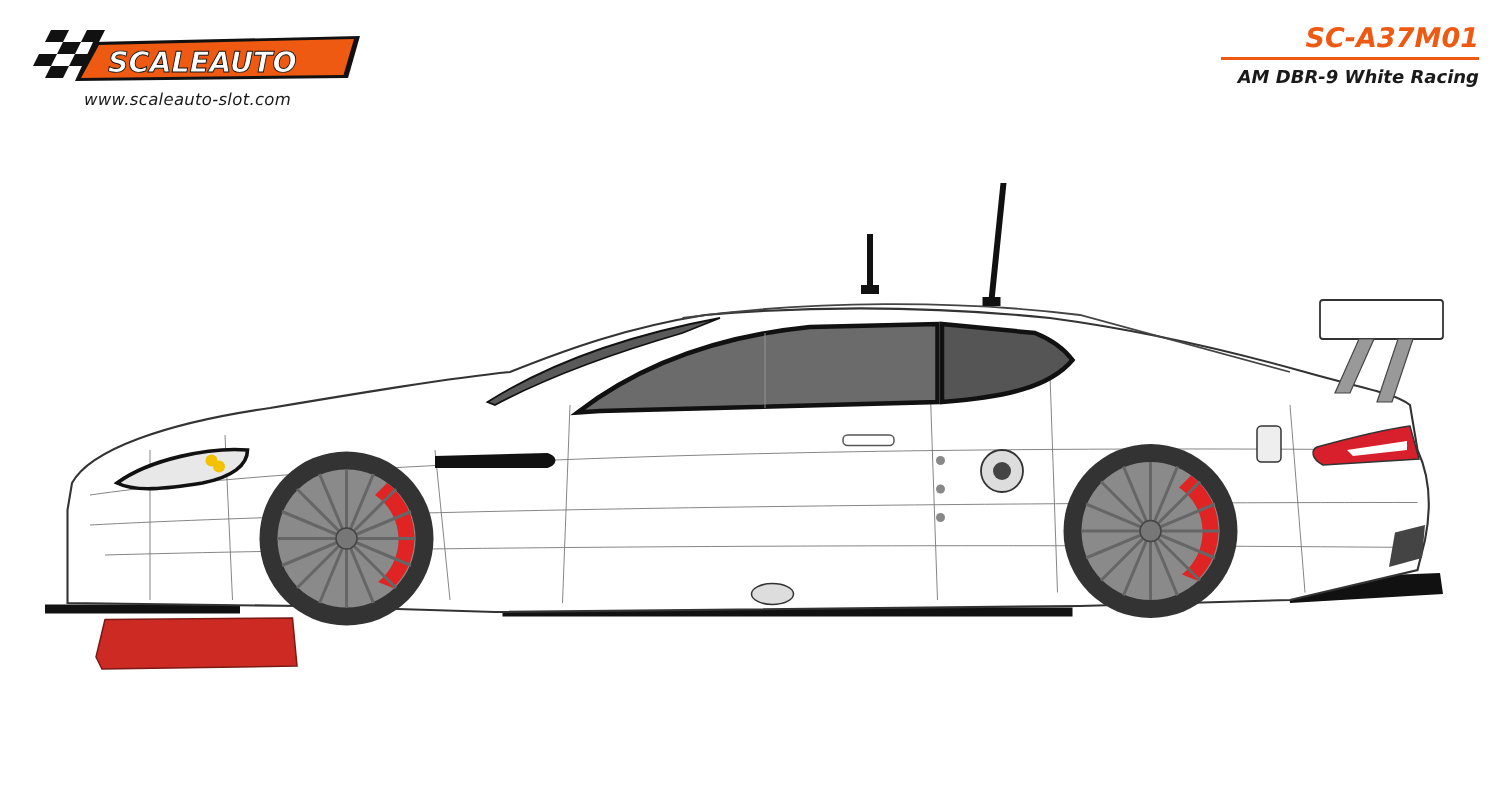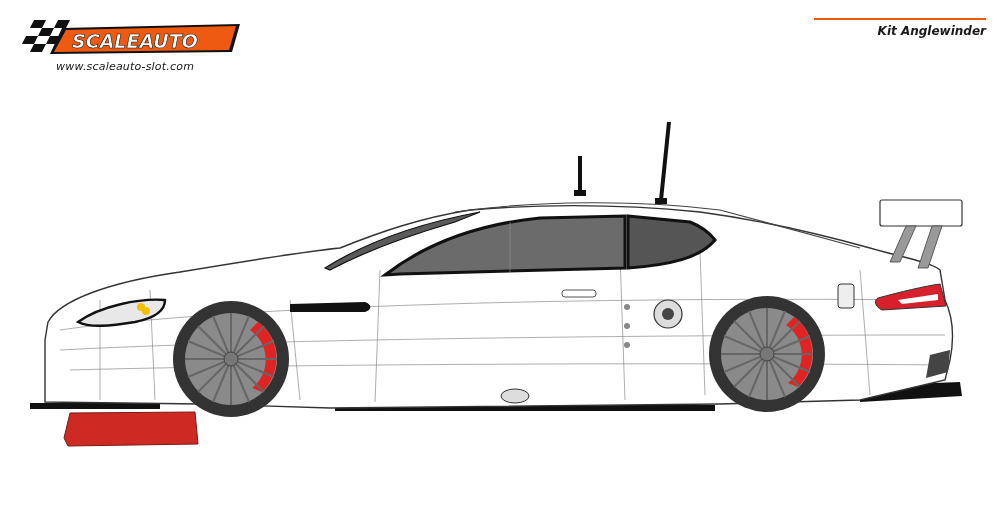--- a/index.html
+++ b/index.html
@@ -27,22 +27,23 @@
     <polygon points="8,26 20,26 16,34 4,34" fill="#fff"></polygon>
     <polygon points="20,26 32,26 28,34 16,34" fill="#111"></polygon>
   </g>
   <polygon points="48,10 226,6 218,34 36,36" fill="#111"></polygon>
   <polygon points="52,12 222,8 215,32 40,34" fill="#ee5a12"></polygon>
   <text x="58" y="30" font-family="DejaVu Sans, sans-serif" font-size="19" font-weight="bold" font-style="italic" fill="#fff" stroke="#111" stroke-width="0.6">SCALEAUTO</text>
 </svg>
 <div class="url">www.scaleauto-slot.com</div>
 
 <div class="code-block">
+  <div class="code">SC-A37M01</div>
   <div class="code-rule"></div>
-  <div class="desc">Kit Anglewinder</div>
+  <div class="desc">AM DBR-9  White Racing</div>
 </div>
 
 <svg class="car" viewBox="0 0 1000 525">
 
   <polygon points="70,413 195,412 198,444 68,446 64,438" fill="#cc2a22" stroke="#7a1a14" stroke-width="1"></polygon>
 
   <rect x="30" y="403" width="130" height="6" fill="#111"></rect>
   <rect x="335" y="405" width="380" height="6" fill="#111"></rect>
   <polygon points="858,386 960,382 962,396 860,402" fill="#111"></polygon>
 

